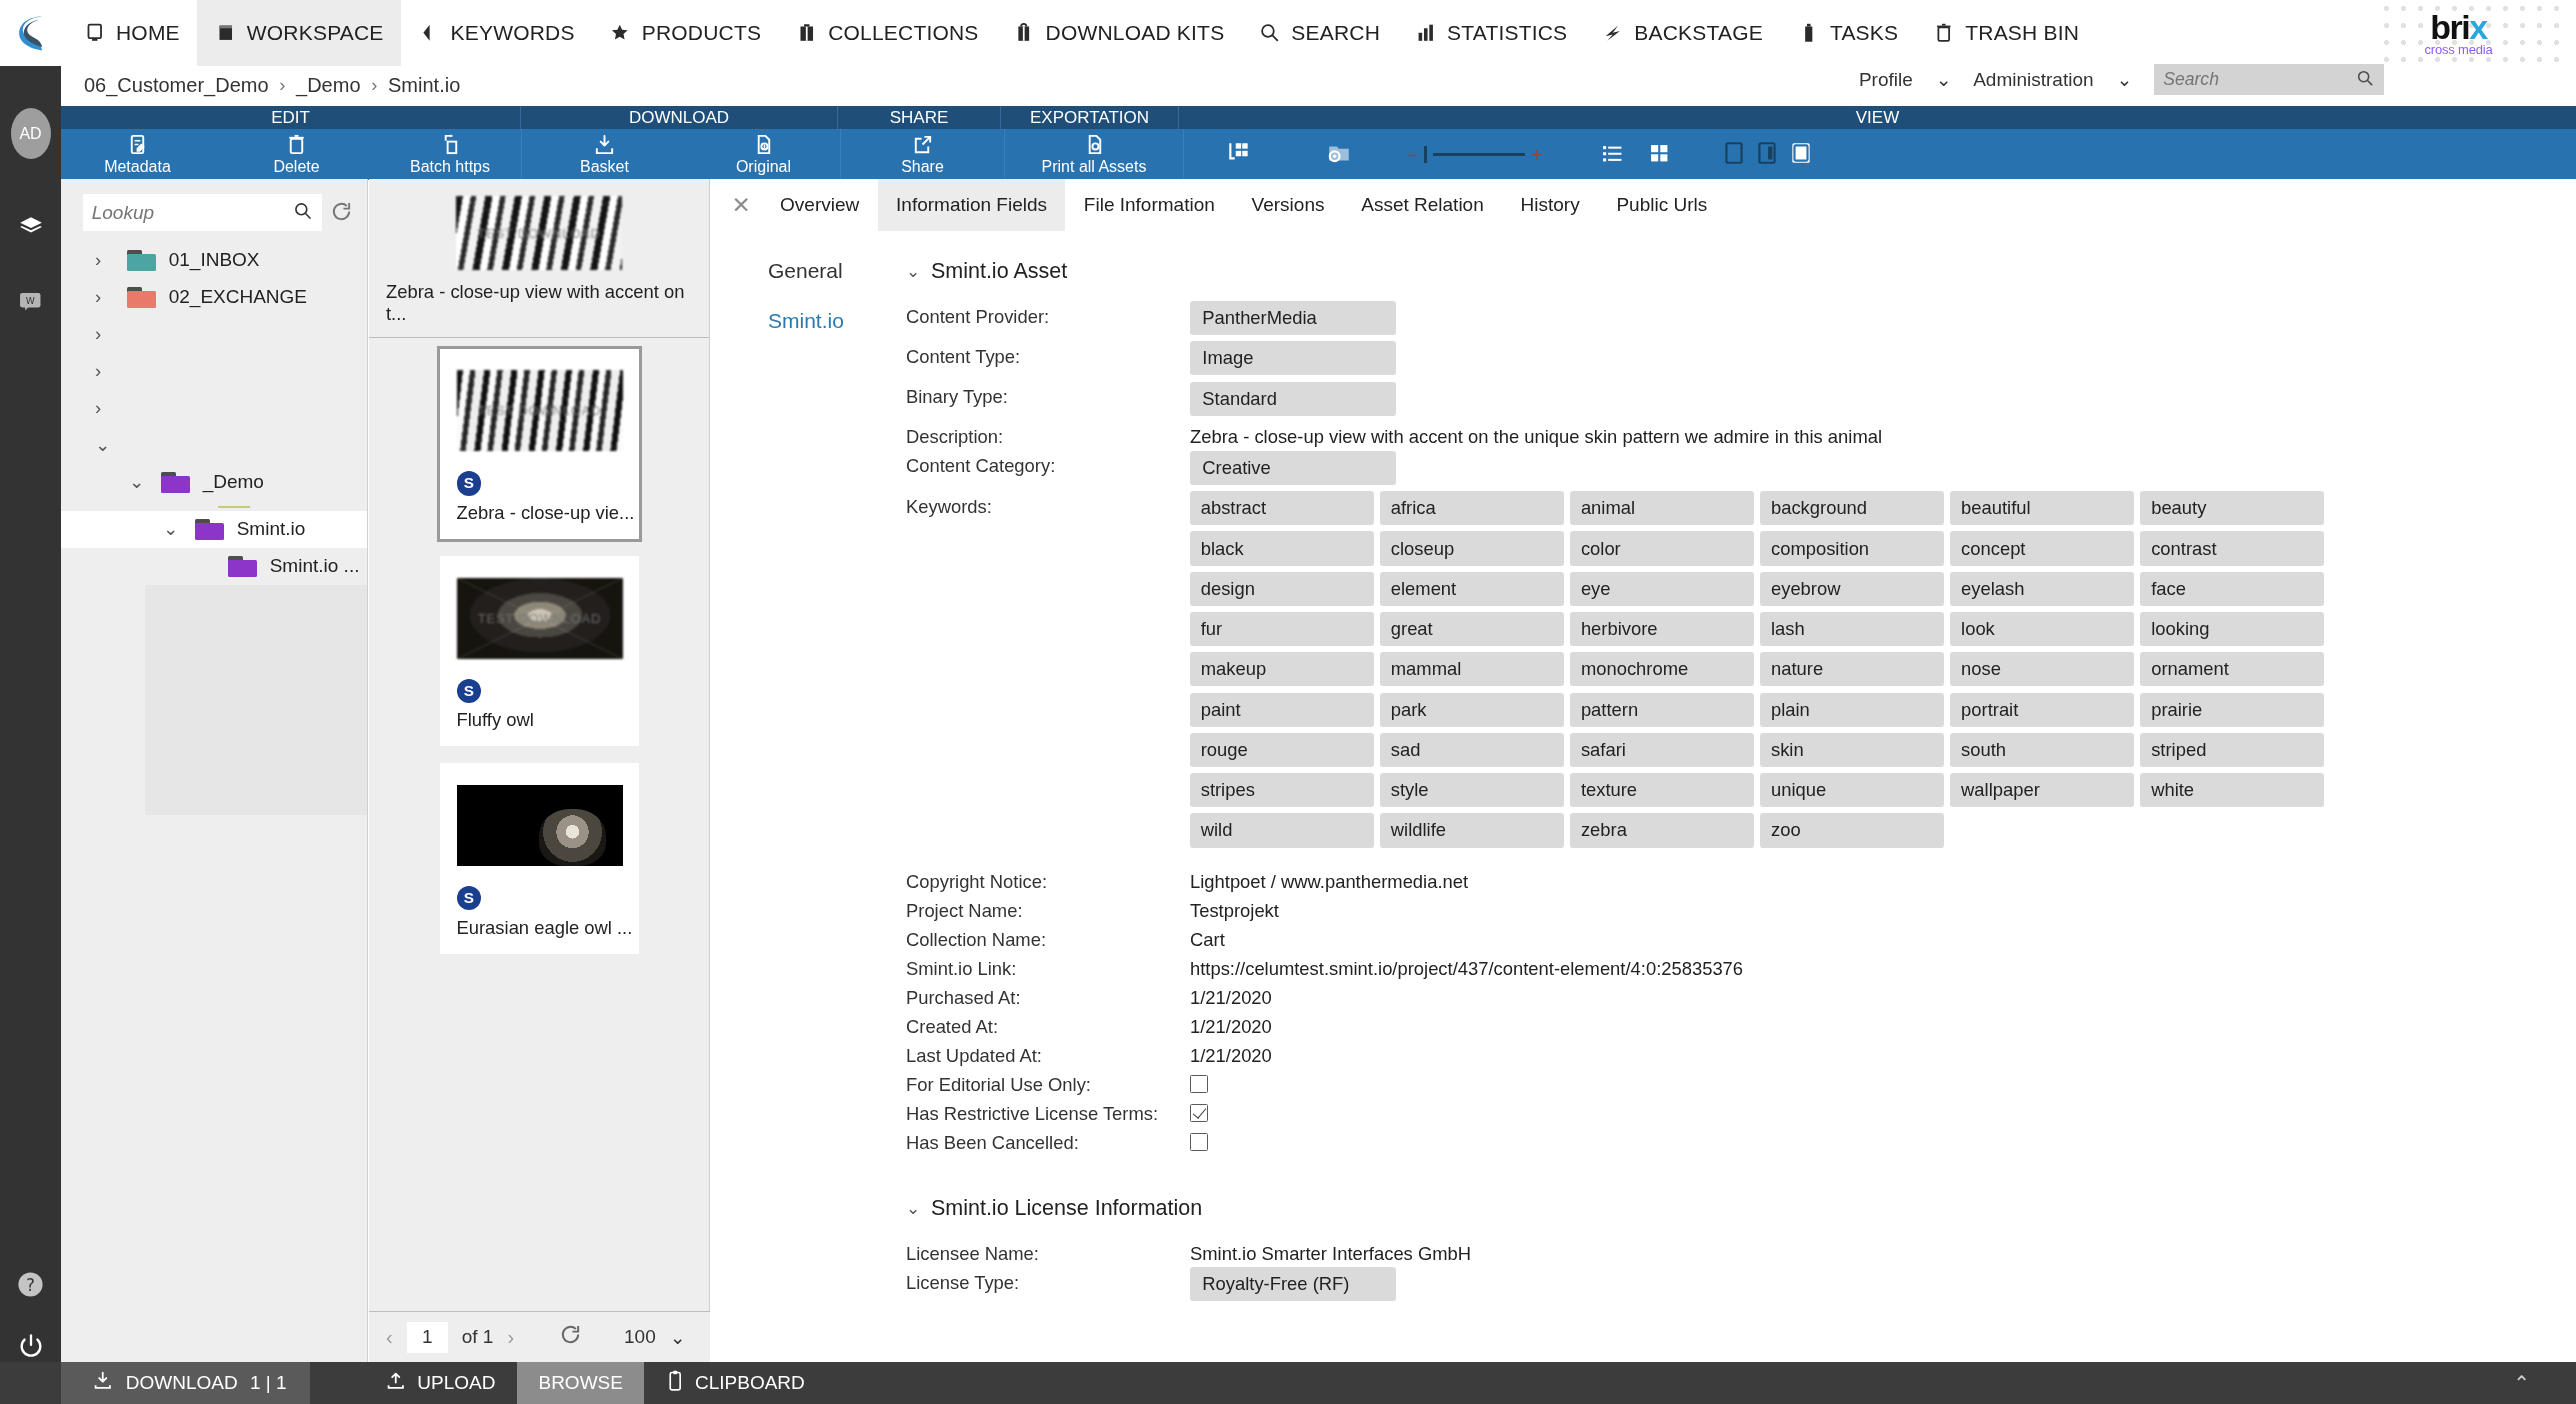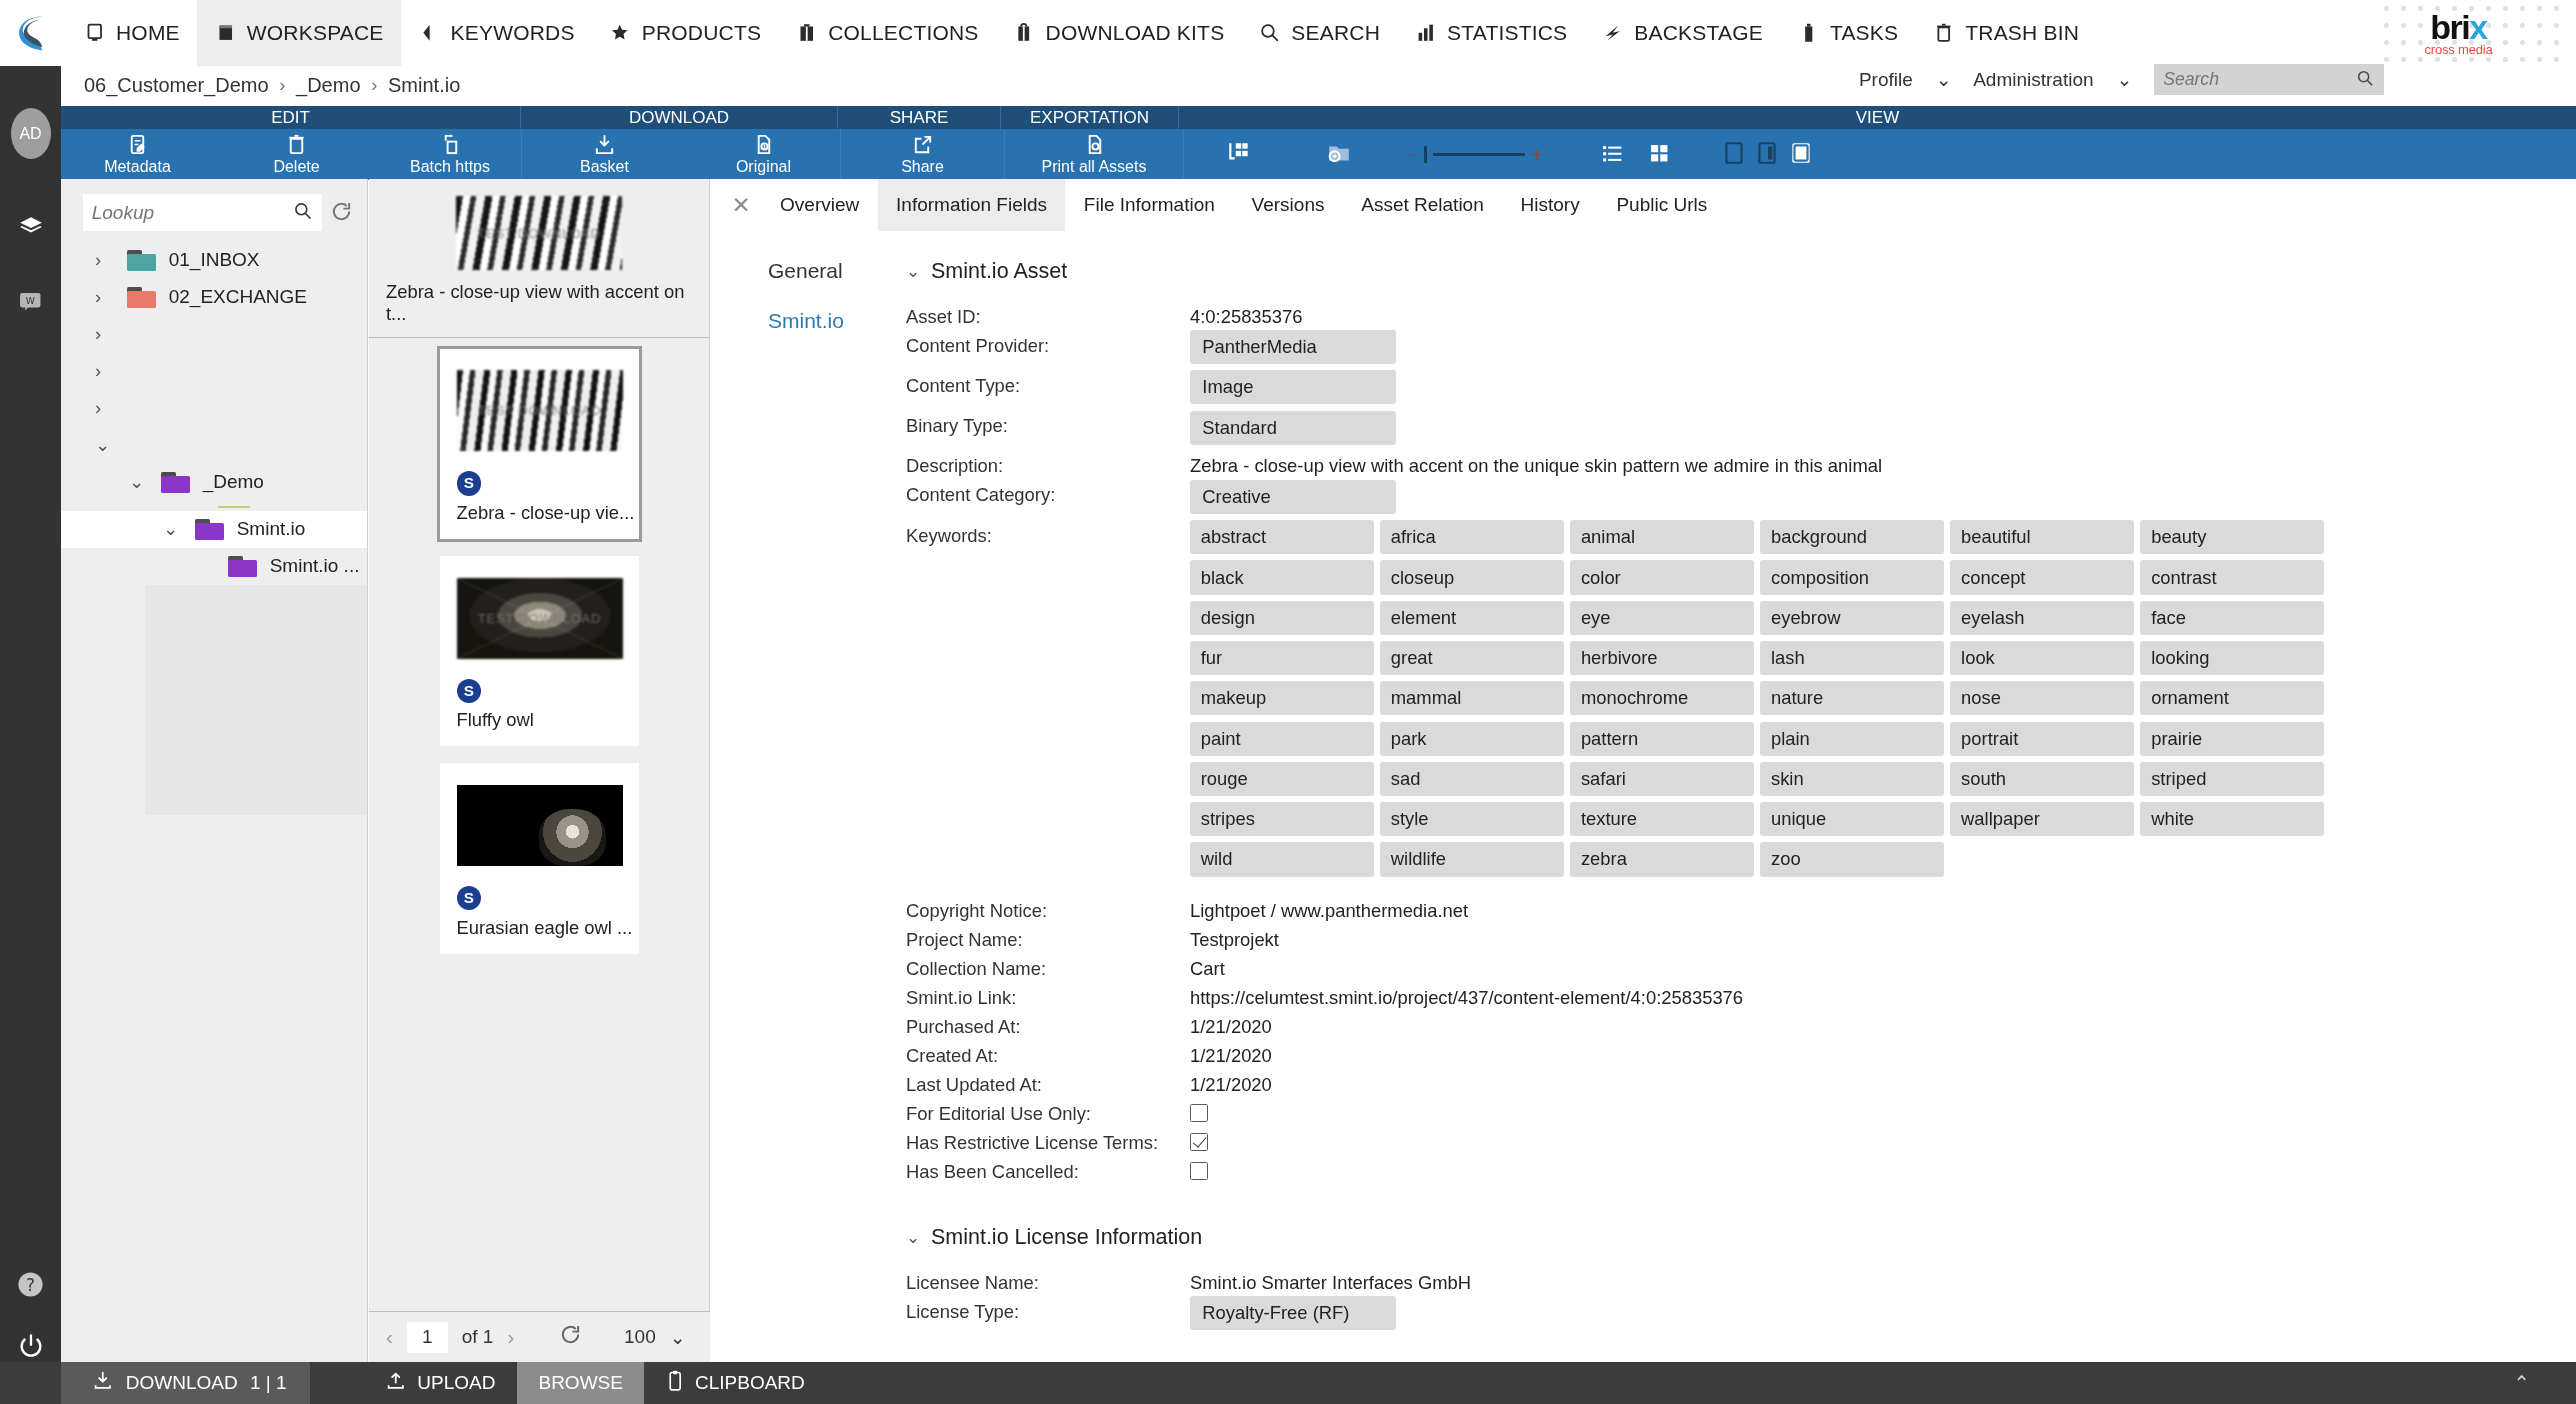--- a/index.html
+++ b/index.html
@@ -24,21 +24,21 @@
     cursor: pointer;
   }
   .nav-item.active { background: #ececec; }
   .nav-ico { display: inline-flex; align-items: center; justify-content: center; width: 23px; height: 23px; }
   .brix {
     position: absolute; right: 37px; top: 4.6px; width: 161px; height: 61px;
     display: flex; flex-direction: column; align-items: center; justify-content: center;
   }
   .brix-word { font-size: 34px; font-weight: bold; letter-spacing: -1.5px; color: #111; line-height: .85; }
   .brix-x { color: #2ba6dd; }
-  .brix-sub { font-size: 13px; color: #ef4444; letter-spacing: -0.2px; }
+  .brix-sub { font-size: 13px; color: #8b5cf6; letter-spacing: -0.2px; }
   .brix-dots {
     position: absolute; right: 6.1px; top: 0; width: 192px; height: 84px;
     background-image:
       radial-gradient(circle, #dcdcdc 2.3px, transparent 2.7px);
     background-size: 17px 17px; opacity: .85; pointer-events: none;
   }
 
   
   .crumbrow {
     position: absolute; left: 0; top: 66px; width: 2576px; height: 40px; background: #fff;
@@ -686,24 +686,20 @@
 
   <div class="body">
     <div class="sect-nav">
       <div class="s-title">General</div>
       <div class="s-link">Smint.io</div>
     </div>
     <div class="fields" id="fieldsHost">
         <div class="grouphdr">
           <span class="gchev">⌄</span>
           <span>Smint.io Asset</span>
-        </div>
-        <div class="frow">
-          <div class="flabel">Asset ID:</div>
-          <div class="fval">4:0:25835376</div>
         </div>
         <div class="frow pillrow">
           <div class="flabel">Content Provider:</div>
           <div class="pill">PantherMedia</div>
         </div>
         <div class="frow pillrow">
           <div class="flabel">Content Type:</div>
           <div class="pill">Image</div>
         </div>
         <div class="frow pillrow">

